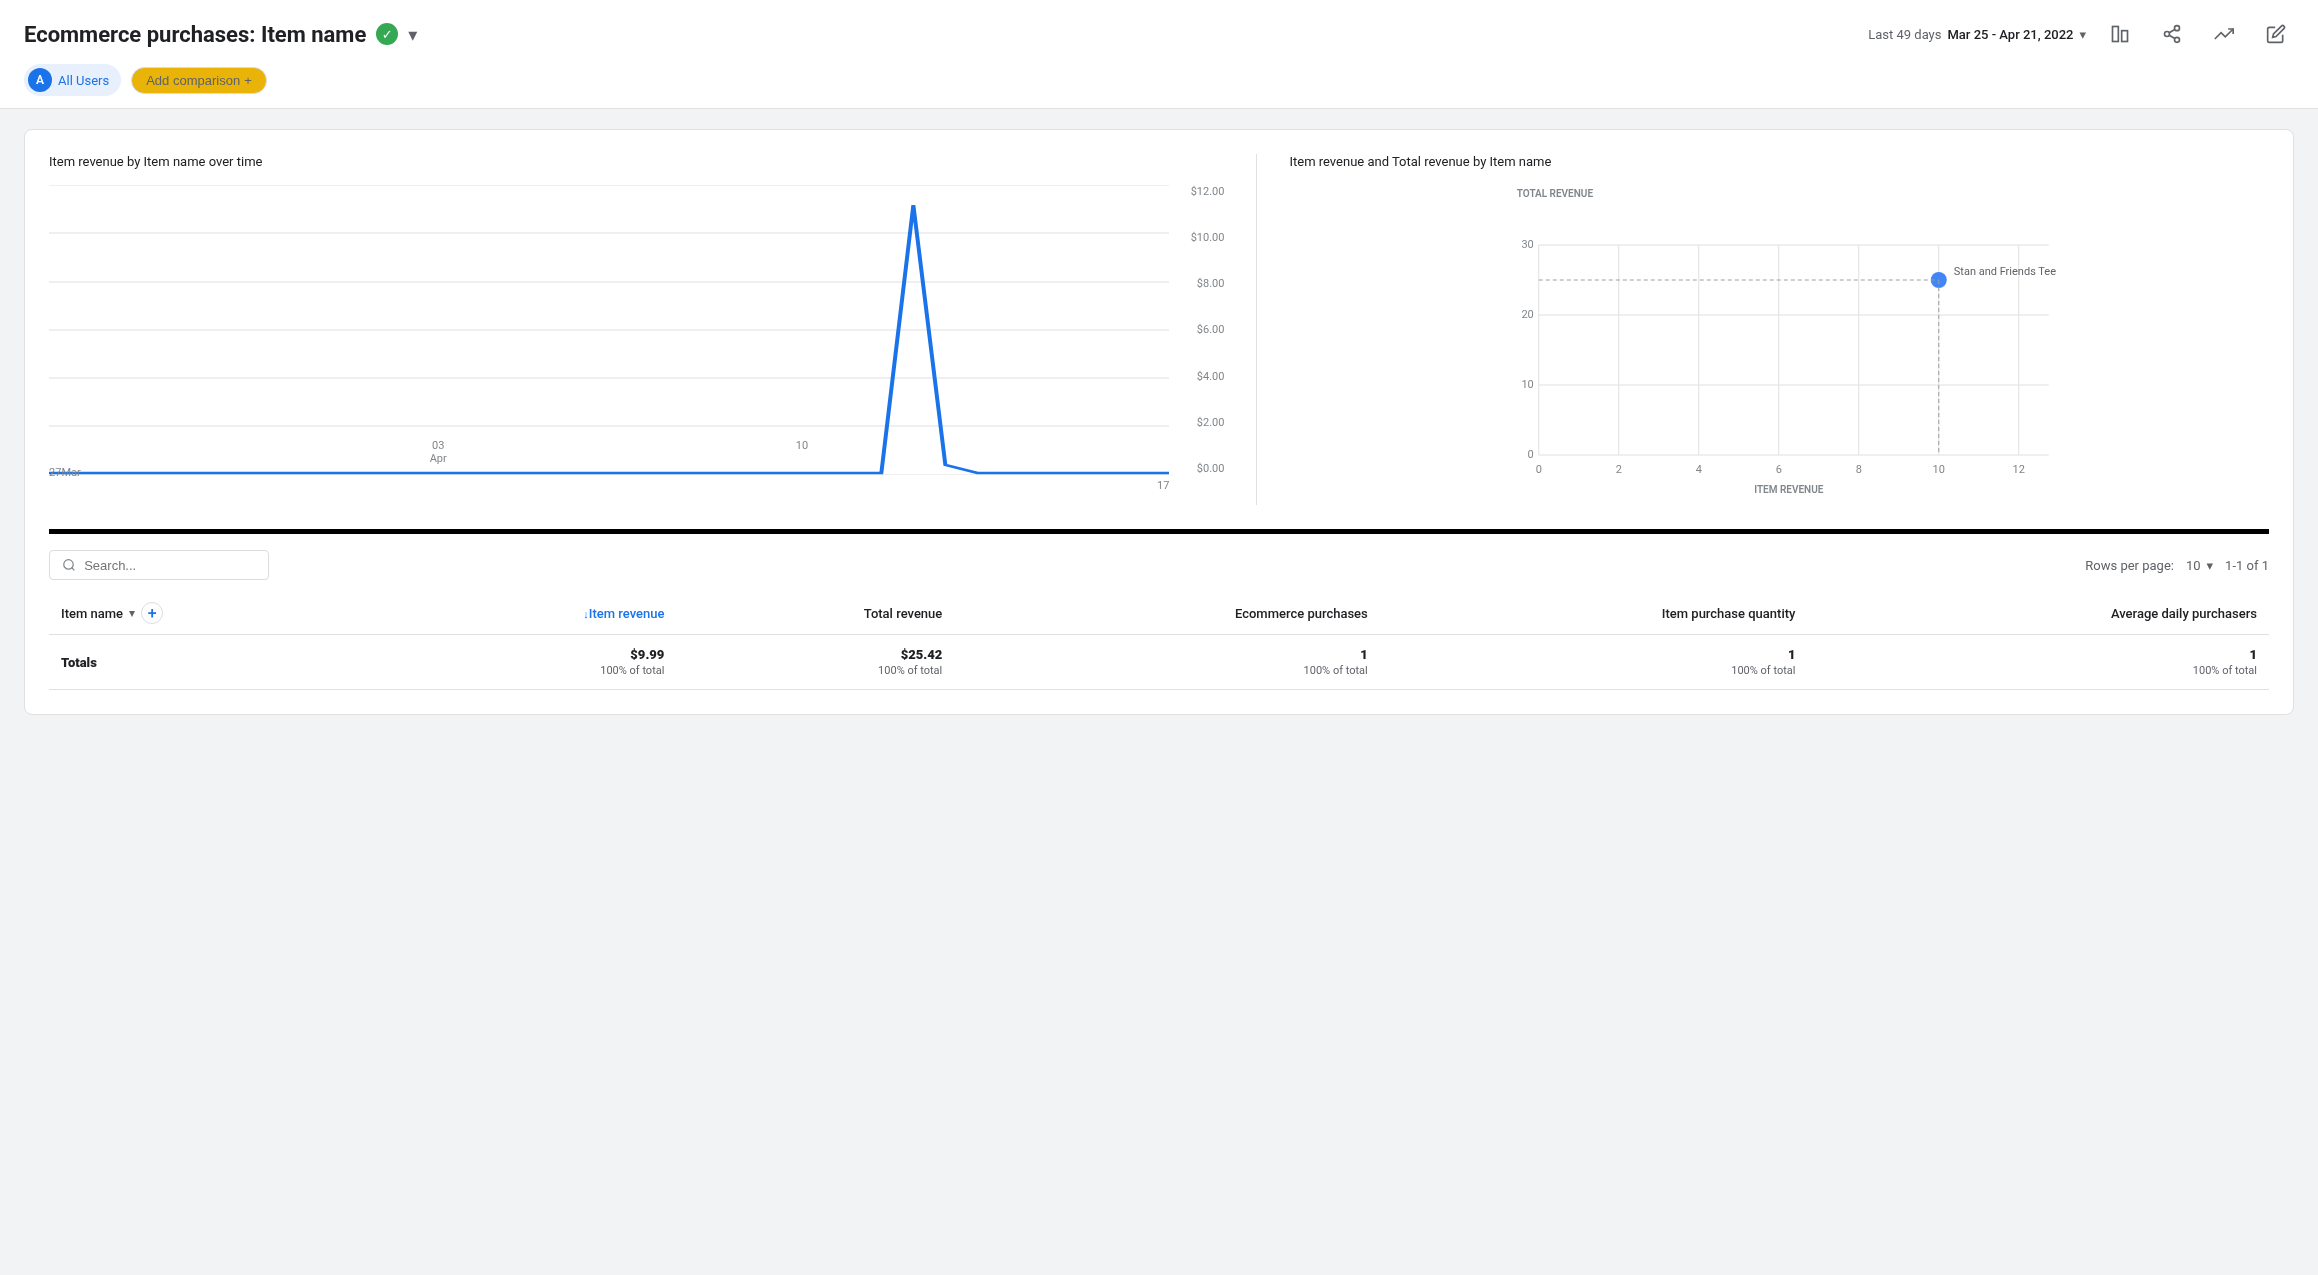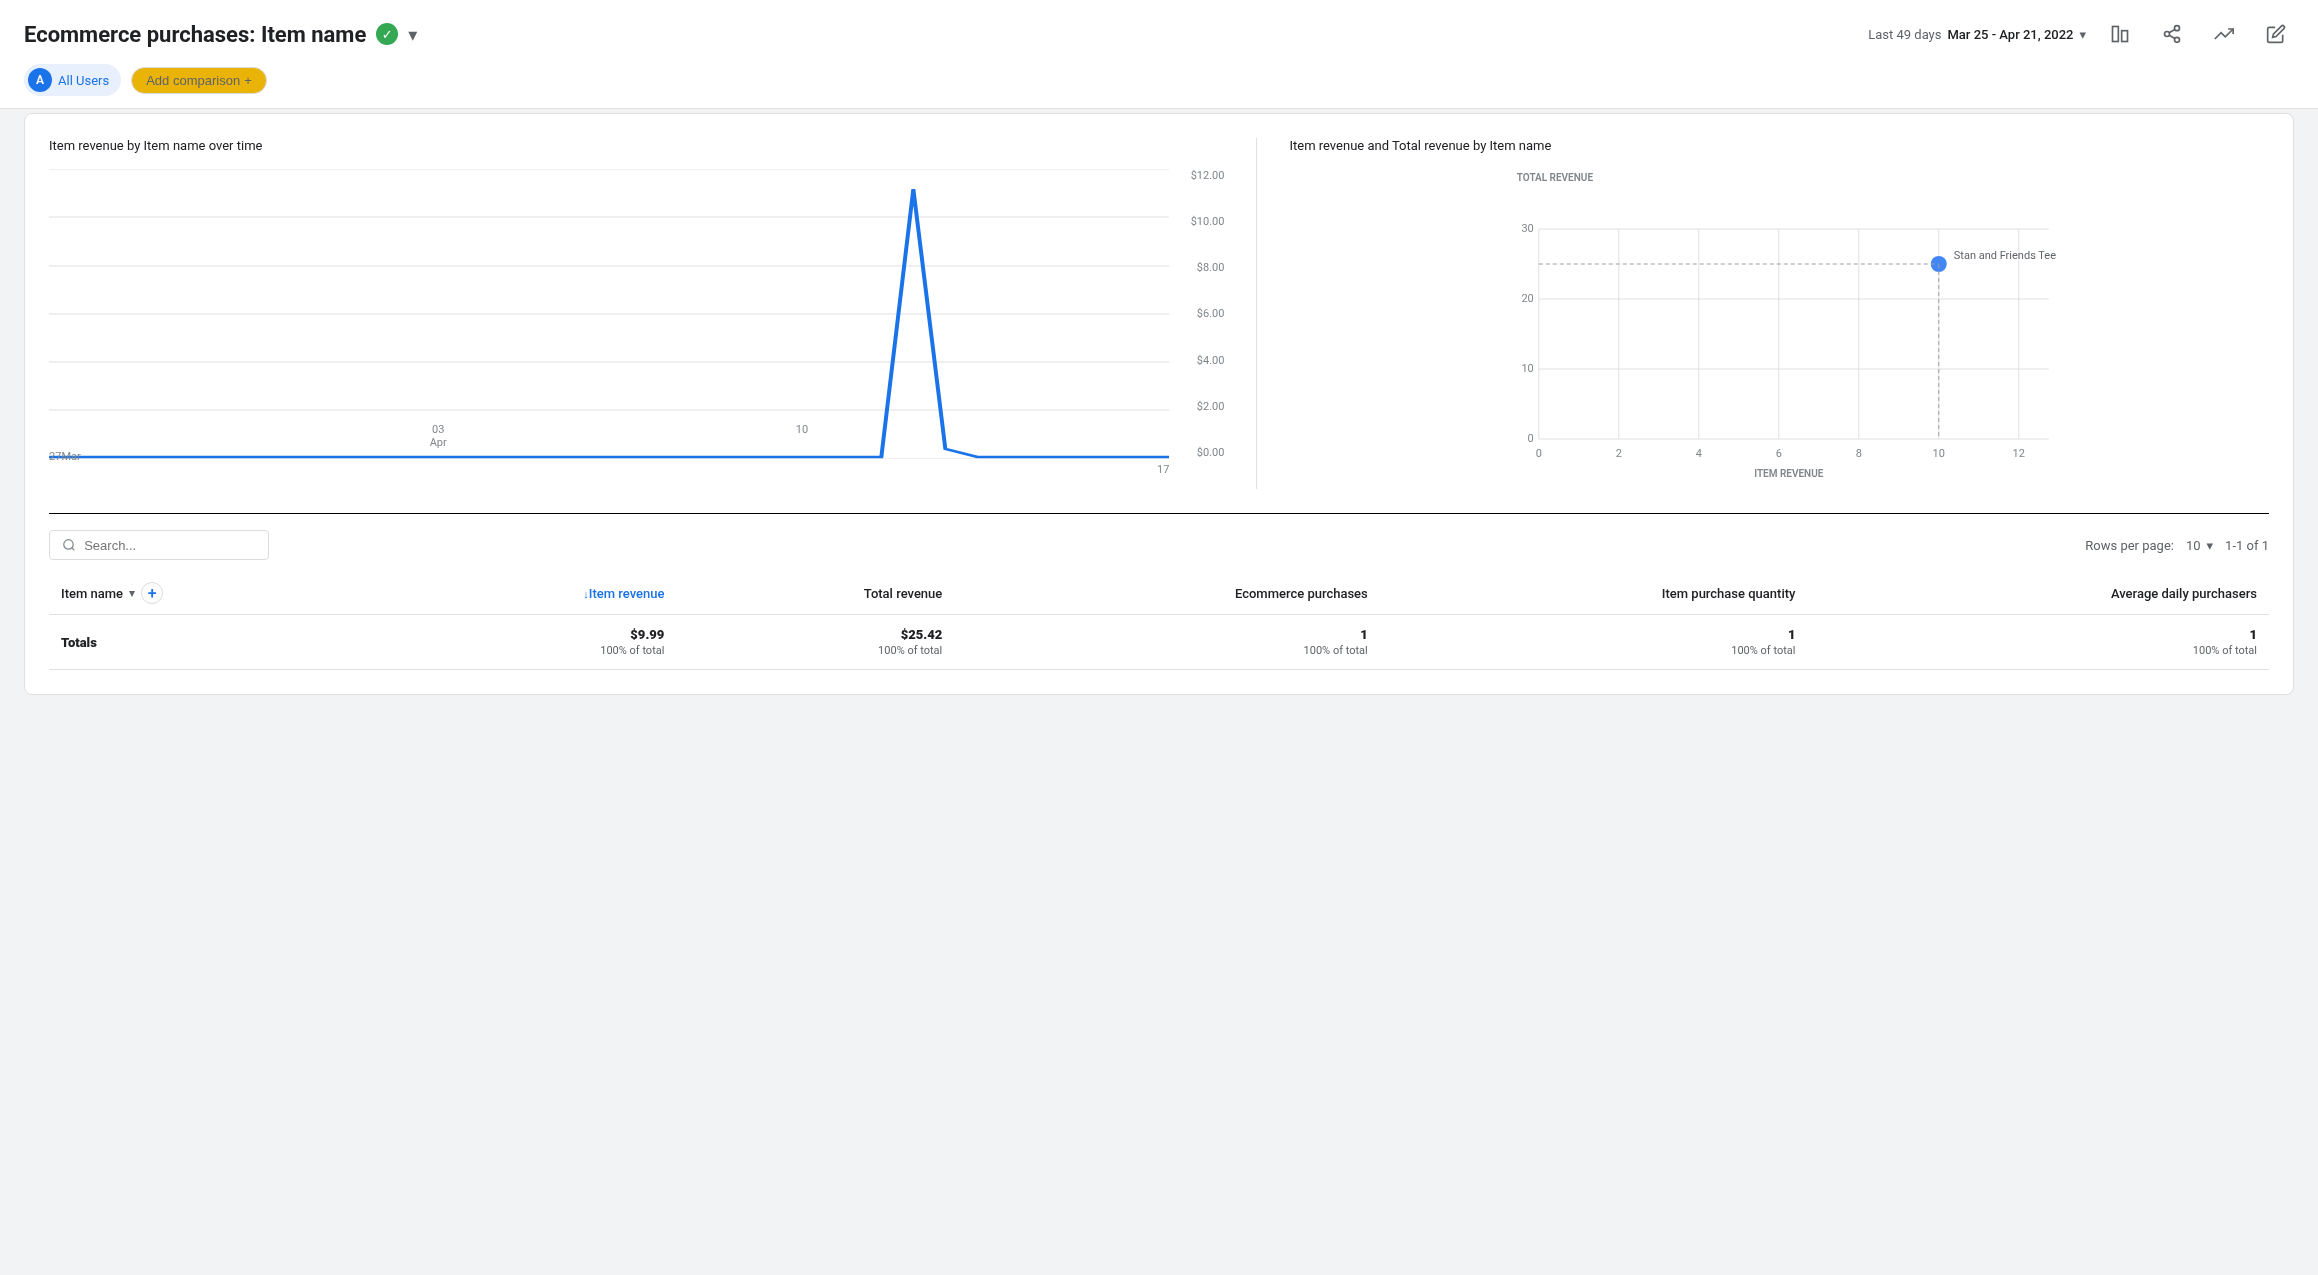--- a/index.html
+++ b/index.html
@@ -108,21 +108,21 @@
       gap: 4px;
       border: 1px solid #dadce0;
       border-radius: 16px;
       padding: 5px 14px;
       font-size: 13px;
       color: #5f6368;
       cursor: pointer;
       background: #eab308;
     }
     .main-content {
-      padding: 4px 24px;
+      padding: 20px 24px;
     }
     .card {
       background: #fff;
       border-radius: 8px;
       border: 1px solid #e0e0e0;
       padding: 24px;
     }
     .charts-row {
       display: flex;
       gap: 24px;
@@ -149,21 +149,21 @@
       position: absolute;
       top: 0;
       left: 0;
       right: 55px;
       bottom: 30px;
       width: calc(100% - 55px);
       height: calc(100% - 30px);
     }
     
     .table-section {
-      border-top: 1px solid #000000;
+      border-top: 5px solid #000000;
       padding-top: 16px;
     }
     .table-controls {
       display: flex;
       align-items: center;
       justify-content: space-between;
       margin-bottom: 12px;
     }
     .search-box {
       display: flex;

